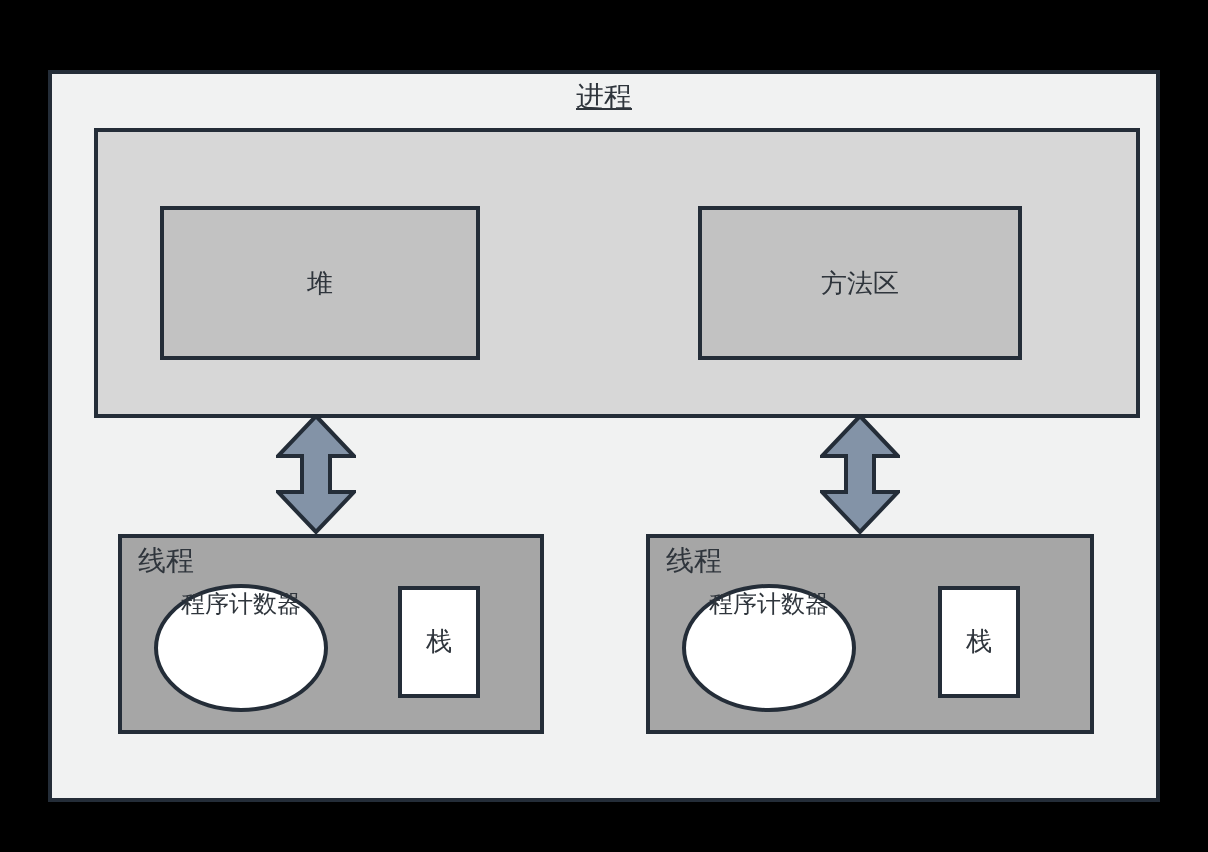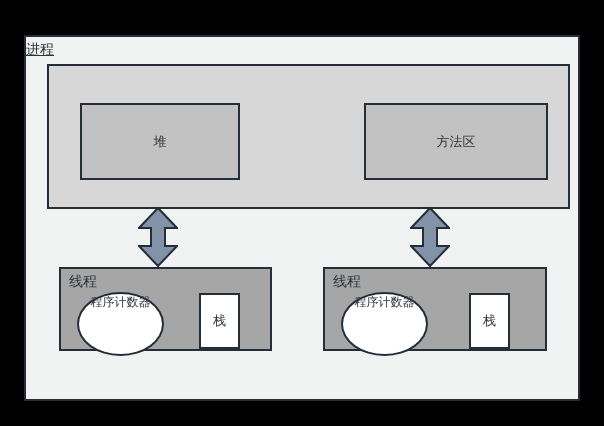--- a/index.html
+++ b/index.html
@@ -22,44 +22,44 @@
   }
   .stage { position: relative; width: 604px; height: 426px; background: var(--page-background); }
 
   .process-box {
     position: absolute; left: 24px; top: 35px; width: 556px; height: 366px;
     background: var(--process-fill);
     border: 2px solid var(--stroke);
   }
   .process-title {
     position: absolute; left: 0; top: 2px; width: 100%;
-    font-size: 14px; line-height: 20px; text-decoration: underline;
+    text-align: center; font-size: 14px; line-height: 20px; text-decoration: underline;
   }
 
   .memory-box {
     position: absolute; left: 21px; top: 27px; width: 523px; height: 145px;
     background: var(--memory-area-fill);
     border: 2px solid var(--stroke);
   }
   .inner-box {
     position: absolute; top: 37px; height: 77px;
     background: var(--inner-box-fill);
     border: 2px solid var(--stroke);
     display: flex; align-items: center; justify-content: center;
     font-size: 13px;
   }
   .heap-box { left: 31px; width: 160px; }
-  .method-box { left: 315px; width: 184px; }
+  .method-box { left: 300px; width: 162px; }
 
   .arrow { position: absolute; top: 170px; width: 40px; height: 60px; }
   .arrow-left { left: 112px; }
   .arrow-right { left: 384px; }
 
   .thread-box {
-    position: absolute; top: 230px; height: 84px;
+    position: absolute; top: 230px; height: 100px;
     background: var(--thread-fill);
     border: 2px solid var(--stroke);
   }
   .thread-left { left: 33px; width: 213px; }
   .thread-right { left: 297px; width: 224px; }
   .thread-label {
     position: absolute; left: 8px; top: 2px;
     font-size: 14px; line-height: 20px;
   }
   .pc-ellipse {

